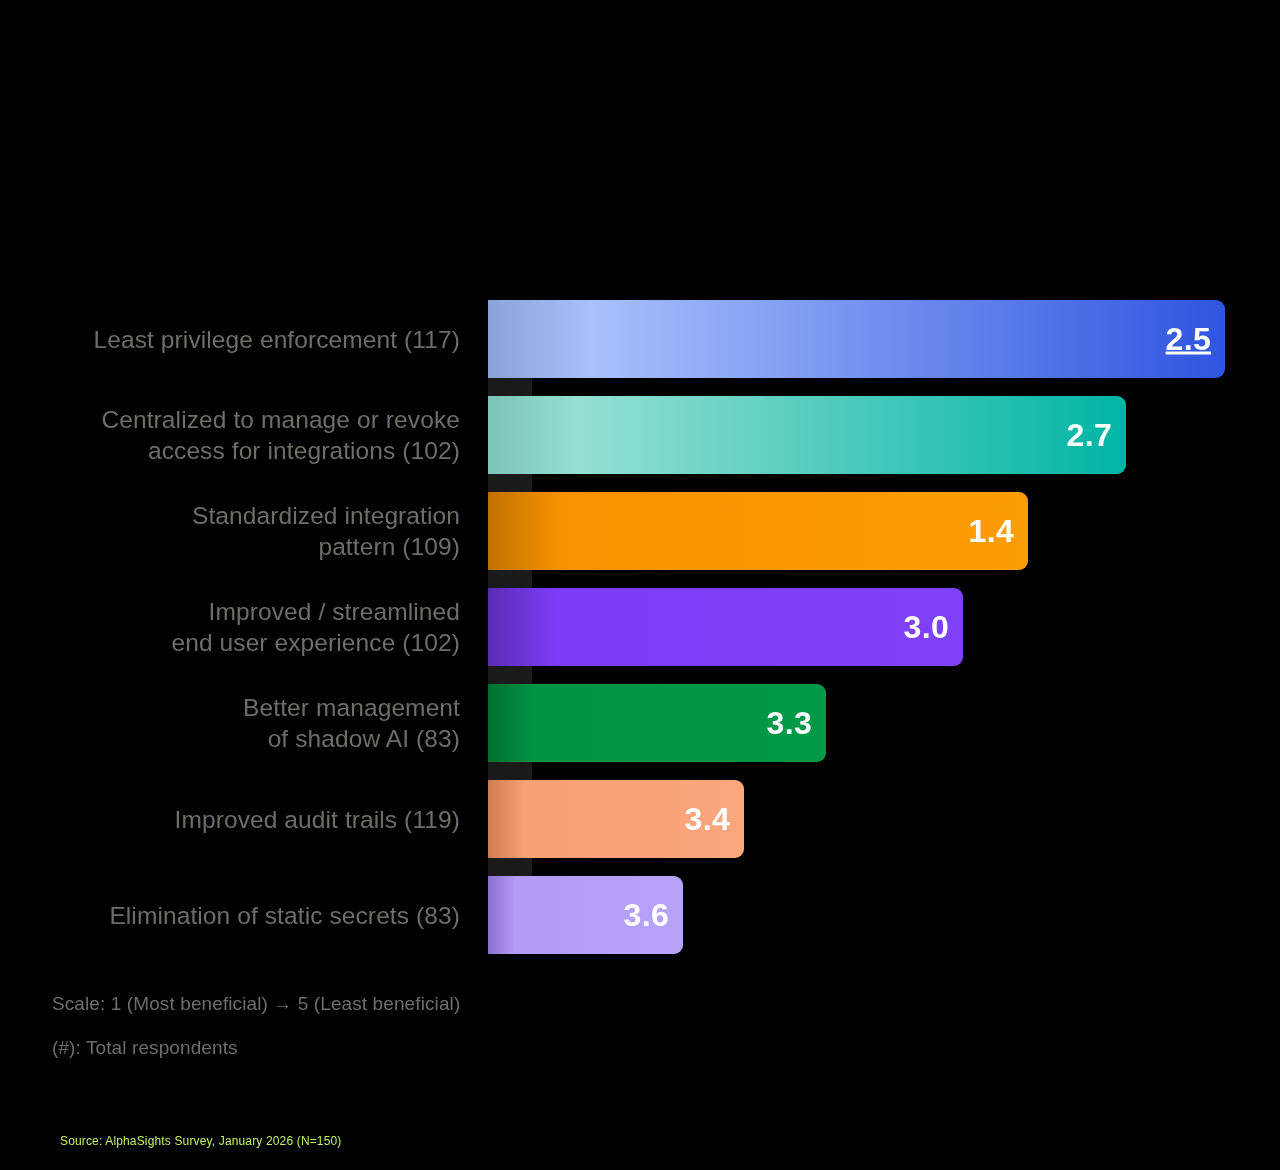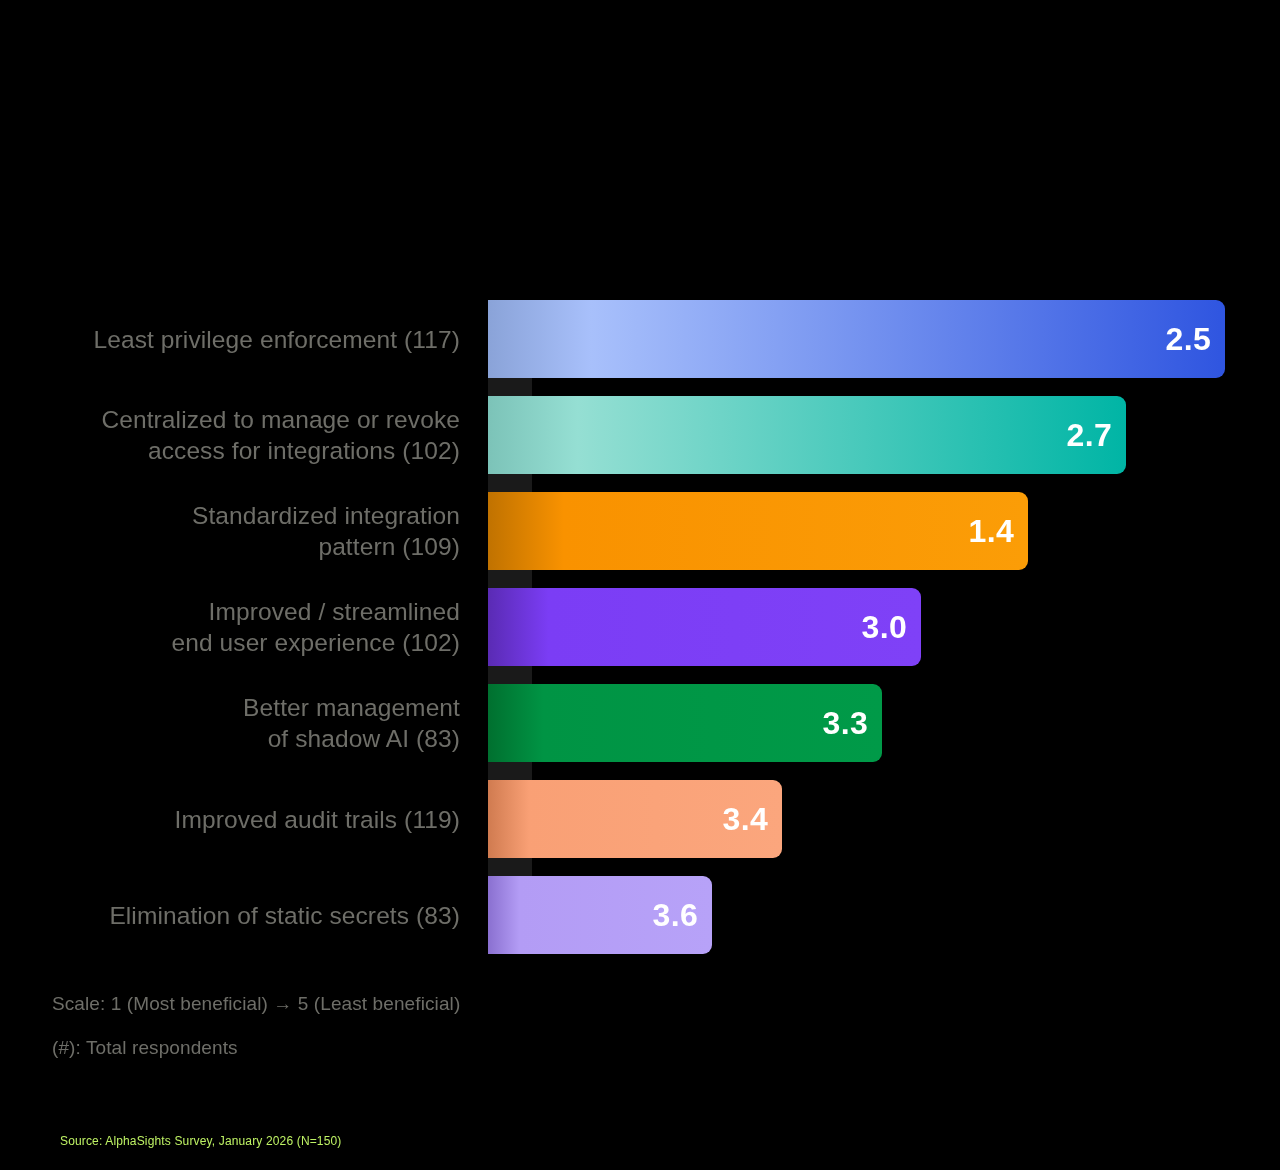--- a/index.html
+++ b/index.html
@@ -110,21 +110,21 @@
 </style>
 </head>
 <body>
 
 <div id="chart-root">
 
   <div id="plot-area">
       <div class="bar-row" style="top: 0px;">
         <div class="cat-label">Least privilege enforcement (117)</div>
         <div class="bar" style="width: 737px; background: linear-gradient(90deg, rgb(138, 163, 216) 0%, rgb(168, 192, 251) 14%, rgb(47, 85, 224) 100%);">
-          <span class="bar-value" style="color: rgb(255, 255, 255);">2.5</span>
+          <span class="bar-value" style="color: rgb(255, 255, 255); text-decoration: underline;">2.5</span>
         </div>
       </div>
       <div class="gap-stub" style="top: 78px; background: rgb(26, 26, 26);"></div>
       <div class="bar-row" style="top: 96px;">
         <div class="cat-label">Centralized to manage or revoke
 access for integrations (102)</div>
         <div class="bar" style="width: 638px; background: linear-gradient(90deg, rgb(124, 195, 184) 0%, rgb(149, 223, 211) 14%, rgb(0, 181, 165) 100%); text-align: right;">
           <span class="bar-value" style="color: rgb(255, 255, 255);">2.7</span>
         </div>
       </div>
@@ -133,43 +133,43 @@
         <div class="cat-label">Standardized integration
 pattern (109)</div>
         <div class="bar" style="width: 540px; background: linear-gradient(90deg, rgb(192, 114, 0) 0%, rgb(249, 146, 0) 14%, rgb(251, 157, 7) 100%);">
           <span class="bar-value" style="color: rgb(255, 255, 255);">1.4</span>
         </div>
       </div>
       <div class="gap-stub" style="top: 270px; background: rgb(26, 26, 26);"></div>
       <div class="bar-row" style="top: 288px;">
         <div class="cat-label">Improved / streamlined
 end user experience (102)</div>
-        <div class="bar" style="width: 433px; background: linear-gradient(90deg, rgb(90, 43, 180) 0%, rgb(123, 61, 245) 14%, rgb(127, 65, 247) 100%);">
+        <div class="bar" style="width: 475px; background: linear-gradient(90deg, rgb(90, 43, 180) 0%, rgb(123, 61, 245) 14%, rgb(127, 65, 247) 100%);">
           <span class="bar-value" style="color: rgb(255, 255, 255);">3.0</span>
         </div>
       </div>
       <div class="gap-stub" style="top: 366px; background: rgb(26, 26, 26);"></div>
       <div class="bar-row" style="top: 384px;">
         <div class="cat-label">Better management
 of shadow AI (83)</div>
-        <div class="bar" style="width: 394px; background: linear-gradient(90deg, rgb(0, 112, 47) 0%, rgb(0, 148, 68) 14%, rgb(0, 154, 72) 100%);">
+        <div class="bar" style="width: 338px; background: linear-gradient(90deg, rgb(0, 112, 47) 0%, rgb(0, 148, 68) 14%, rgb(0, 154, 72) 100%);">
           <span class="bar-value" style="color: rgb(255, 255, 255);">3.3</span>
         </div>
       </div>
       <div class="gap-stub" style="top: 462px; background: rgb(26, 26, 26);"></div>
       <div class="bar-row" style="top: 480px;">
         <div class="cat-label">Improved audit trails (119)</div>
-        <div class="bar" style="width: 294px; background: linear-gradient(90deg, rgb(208, 123, 80) 0%, rgb(249, 160, 117) 14%, rgb(251, 166, 125) 100%);">
+        <div class="bar" style="width: 256px; background: linear-gradient(90deg, rgb(208, 123, 80) 0%, rgb(249, 160, 117) 14%, rgb(251, 166, 125) 100%);">
           <span class="bar-value" style="color: rgb(255, 255, 255);">3.4</span>
         </div>
       </div>
       <div class="gap-stub" style="top: 558px; background: rgb(26, 26, 26);"></div>
       <div class="bar-row" style="top: 576px;">
         <div class="cat-label">Elimination of static secrets (83)</div>
-        <div class="bar" style="width: 224px; background: linear-gradient(90deg, rgb(138, 112, 208) 0%, rgb(179, 156, 245) 14%, rgb(183, 162, 248) 100%);">
+        <div class="bar" style="width: 195px; background: linear-gradient(90deg, rgb(138, 112, 208) 0%, rgb(179, 156, 245) 14%, rgb(183, 162, 248) 100%);">
           <span class="bar-value" style="color: rgb(255, 255, 255);">3.6</span>
         </div>
       </div>
     </div>
 
   <div id="footnotes">
     <div class="footnote">Scale: 1 (Most beneficial) → 5 (Least beneficial)</div>
     <div class="footnote">(#): Total respondents</div>
   </div>
 

